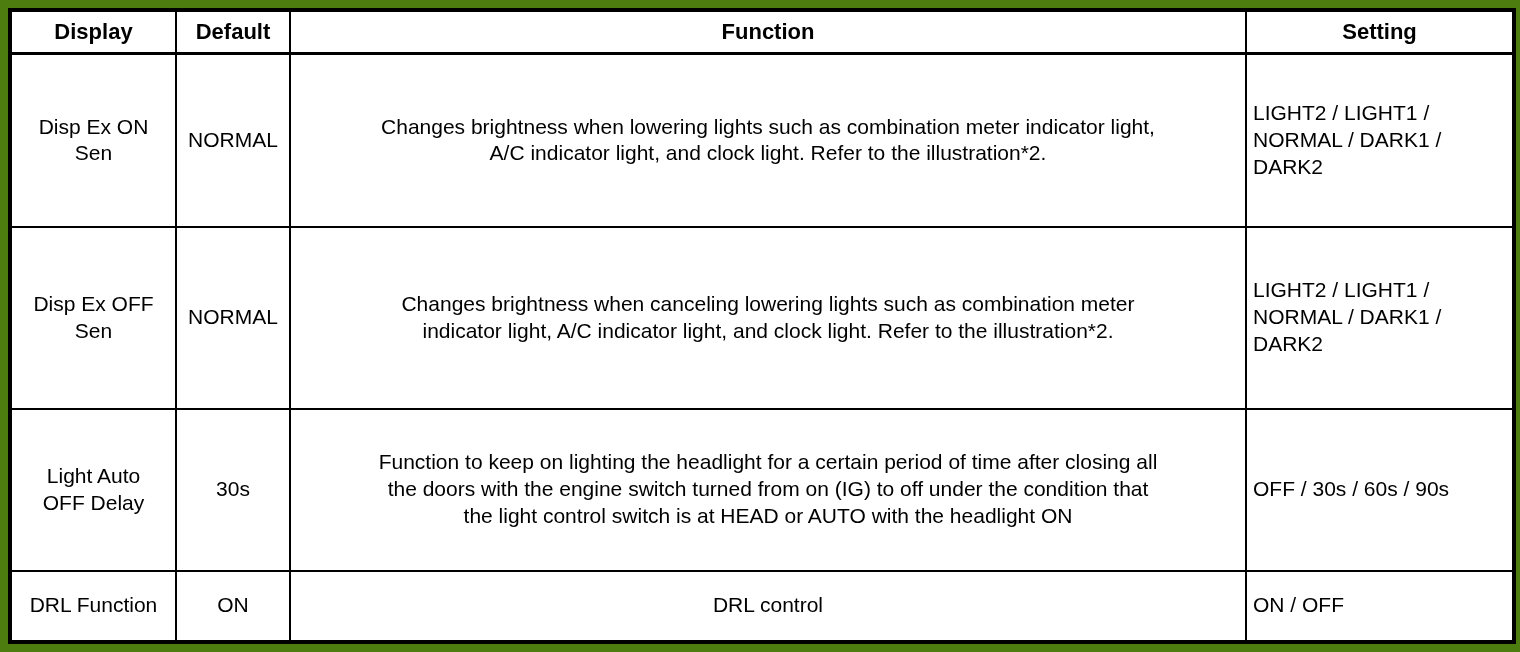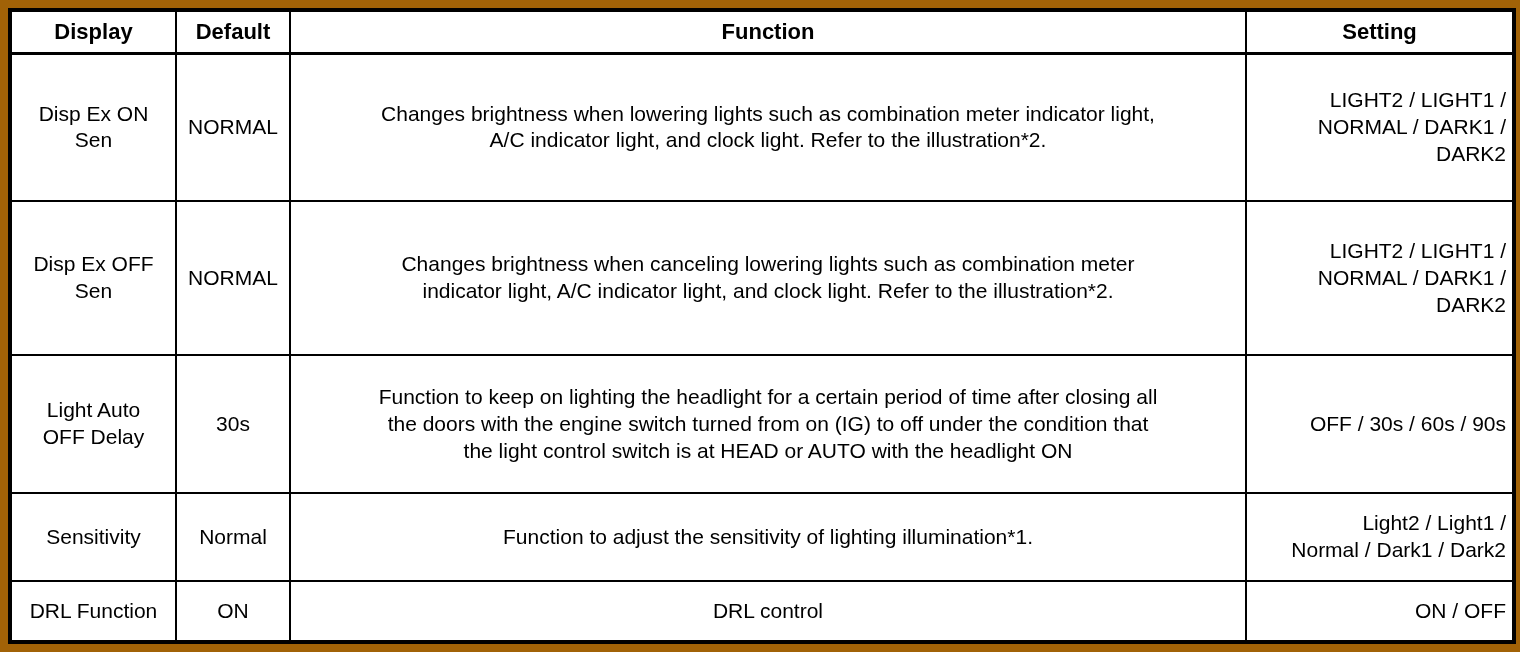--- a/index.html
+++ b/index.html
@@ -5,21 +5,21 @@
   html, body {
     margin: 0;
     padding: 0;
     background: #ffffff;
     font-family: "Liberation Sans", sans-serif;
     color: #000000;
   }
   .page {
     width: 1520px;
     height: 652px;
-    background: #a16207;
+    background: #4d7c0f;
     box-sizing: border-box;
     padding: 8px;
   }
   table.settings {
     border-collapse: collapse;
     width: 1504px;
     height: 636px;
     table-layout: fixed;
     background: #ffffff;
   }
@@ -45,21 +45,21 @@
   td.c-display, td.c-default {
     text-align: center;
     white-space: pre-line;
   }
   td.c-contents {
     text-align: center;
     padding-left: 9px;
     white-space: pre-line;
   }
   td.c-setting {
-    text-align: right;
+    text-align: left;
     white-space: pre-line;
     padding-left: 4px;
     padding-right: 4px;
   }
   col.w-display  { width: 166px; }
   col.w-default  { width: 114px; }
   col.w-contents { width: 956px; }
   col.w-setting  { width: 268px; }
 
   tr.h-tall   { height: 107px; }
@@ -112,27 +112,20 @@
       </tr>
       <tr class="h-tall3">
         <td class="c-display">Light Auto
 OFF Delay</td>
         <td class="c-default">30s</td>
         <td class="c-contents">Function to keep on lighting the headlight for a certain period of time after closing all
 the doors with the engine switch turned from on (IG) to off under the condition that
 the light control switch is at HEAD or AUTO with the headlight ON</td>
         <td class="c-setting">OFF / 30s / 60s / 90s</td>
       </tr>
-      <tr class="h-med">
-        <td class="c-display">Sensitivity</td>
-        <td class="c-default">Normal</td>
-        <td class="c-contents">Function to adjust the sensitivity of lighting illumination*1.</td>
-        <td class="c-setting">Light2 / Light1 /
-Normal / Dark1 / Dark2</td>
-      </tr>
       <tr class="h-small">
         <td class="c-display">DRL Function</td>
         <td class="c-default">ON</td>
         <td class="c-contents">DRL control</td>
         <td class="c-setting">ON / OFF</td>
       </tr>
     </tbody>
   </table>
 </div>
 

